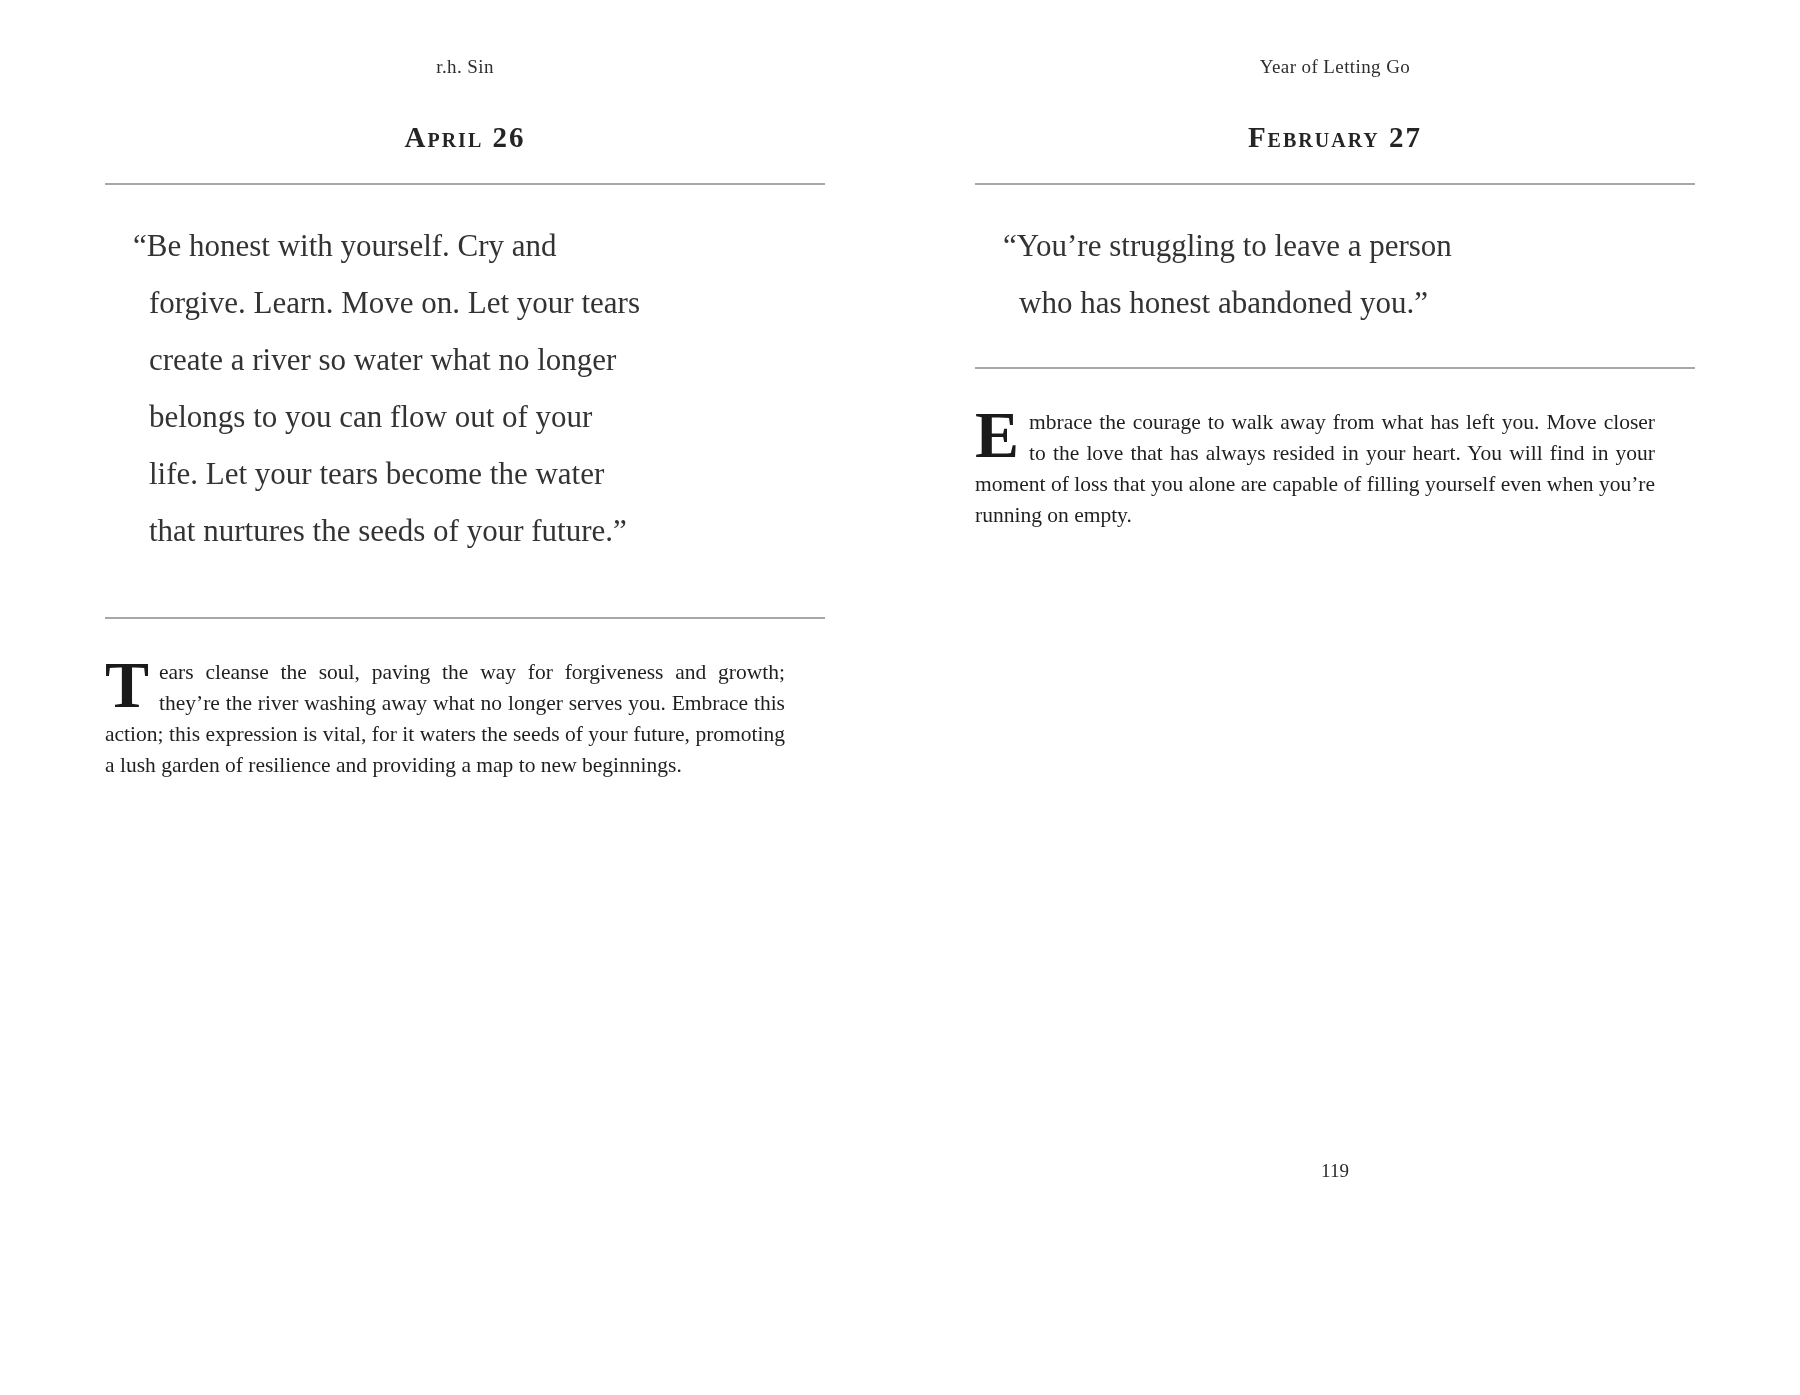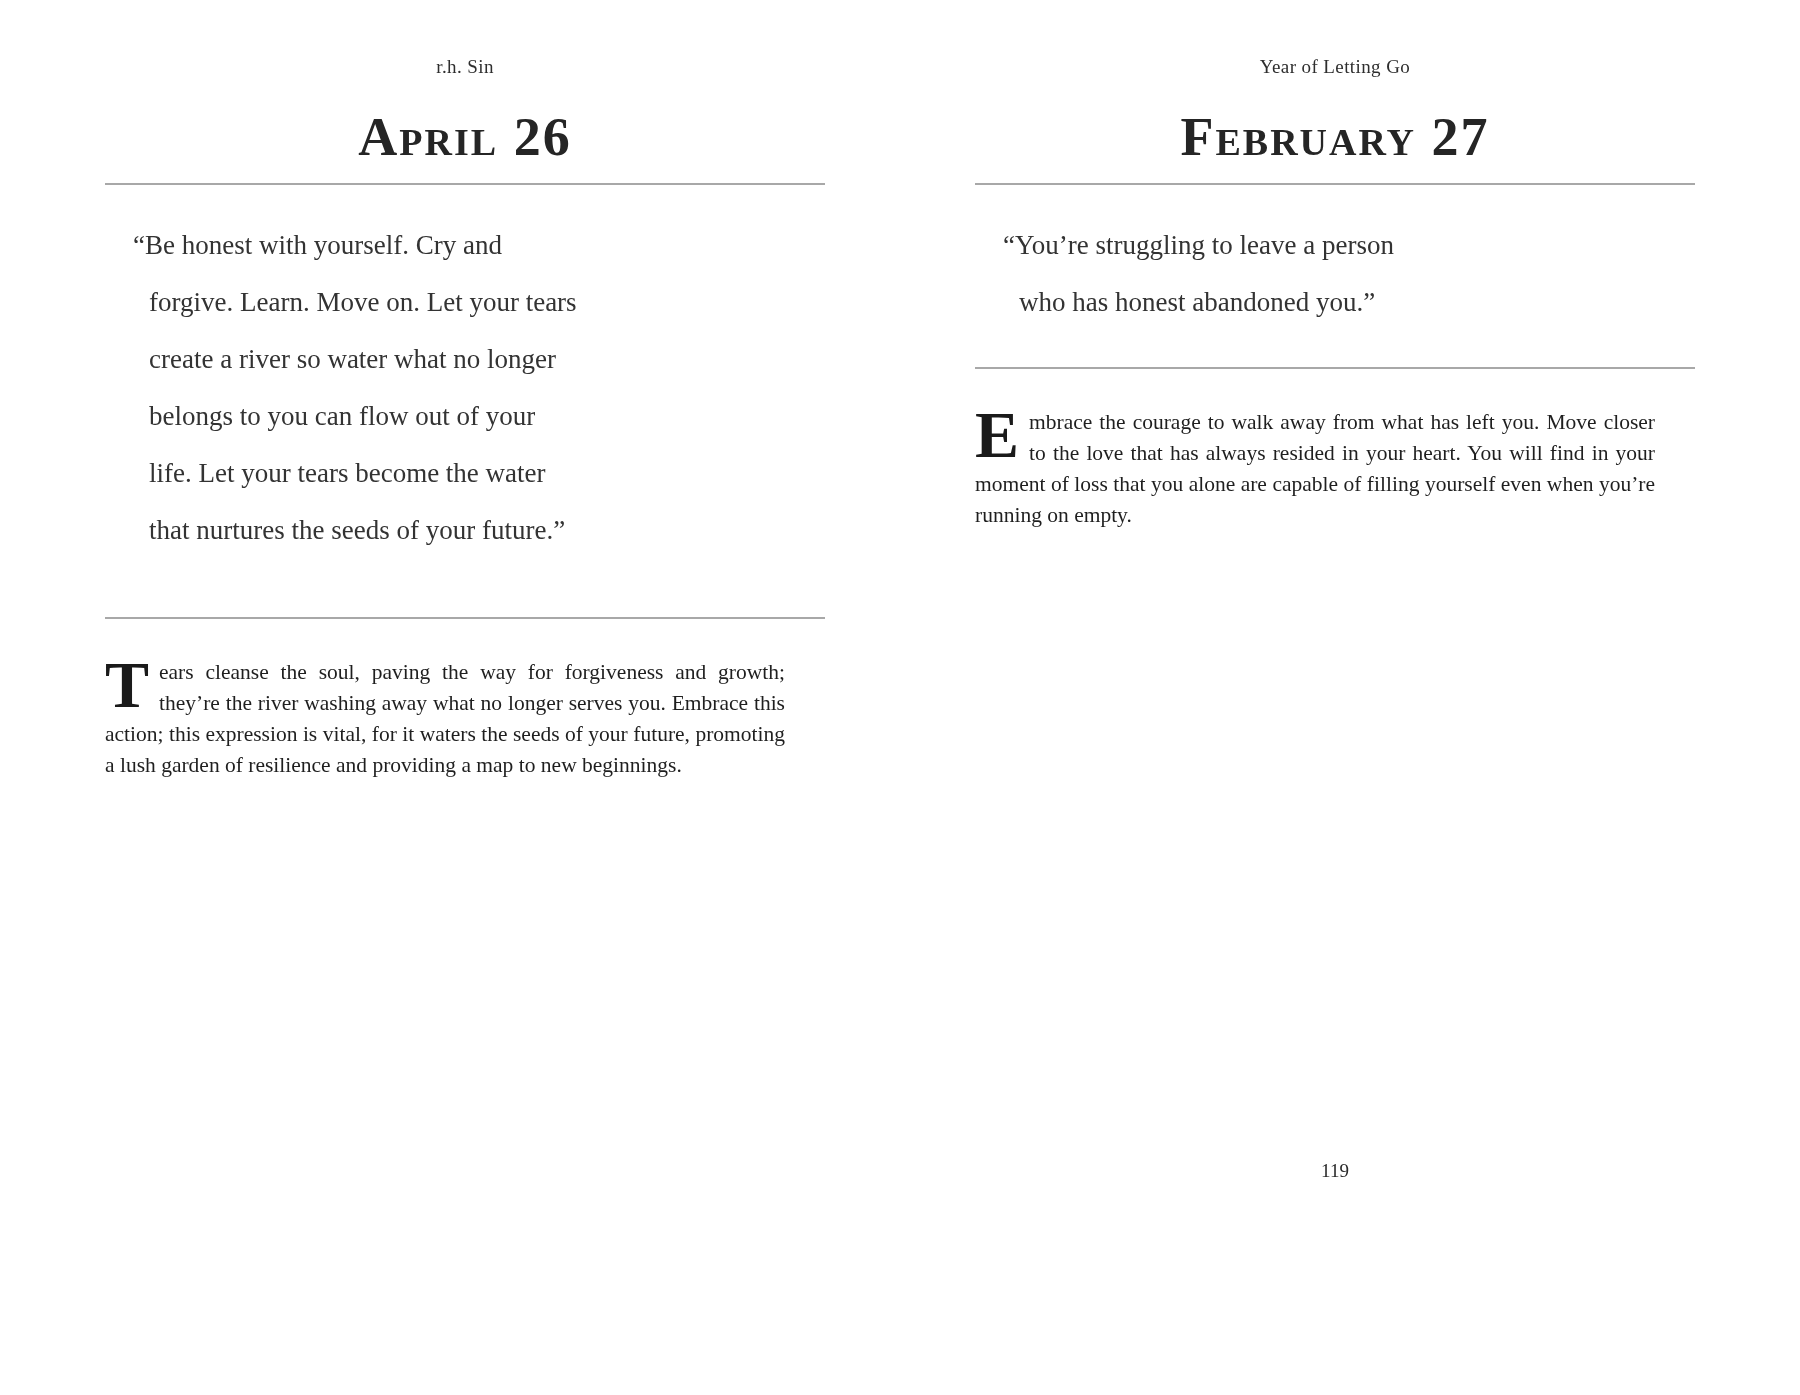--- a/index.html
+++ b/index.html
@@ -34,36 +34,36 @@
     text-align: center;
     font-size: 19px;
     letter-spacing: 0.4px;
     color: #2e2e2e;
   }
   .page-title {
     margin: 36px 0 0 0;
     text-align: center;
     font-variant: small-caps;
     font-weight: 600;
-    font-size: 54px;
+    font-size: 29px;
     line-height: 46px;
     letter-spacing: 2px;
     color: #252525;
   }
   .rule {
     border: none;
     border-top: 2px solid #a8a8a8;
     margin: 0;
     width: 100%;
   }
   .rule.title-rule { margin-top: 23px; }
   .quote {
     margin: 32px 0 0 0;
     padding: 0 30px 0 44px;
-    font-size: 27px;
+    font-size: 31px;
     line-height: 57px;
     color: #333333;
   }
   .qline { white-space: nowrap; }
   .qline.hang { text-indent: -16px; }
   .rule.quote-rule-left  { margin-top: 58px; }
   .rule.quote-rule-right { margin-top: 36px; }
   .body-par {
     margin: 38px 0 0 0;
     width: 680px;

